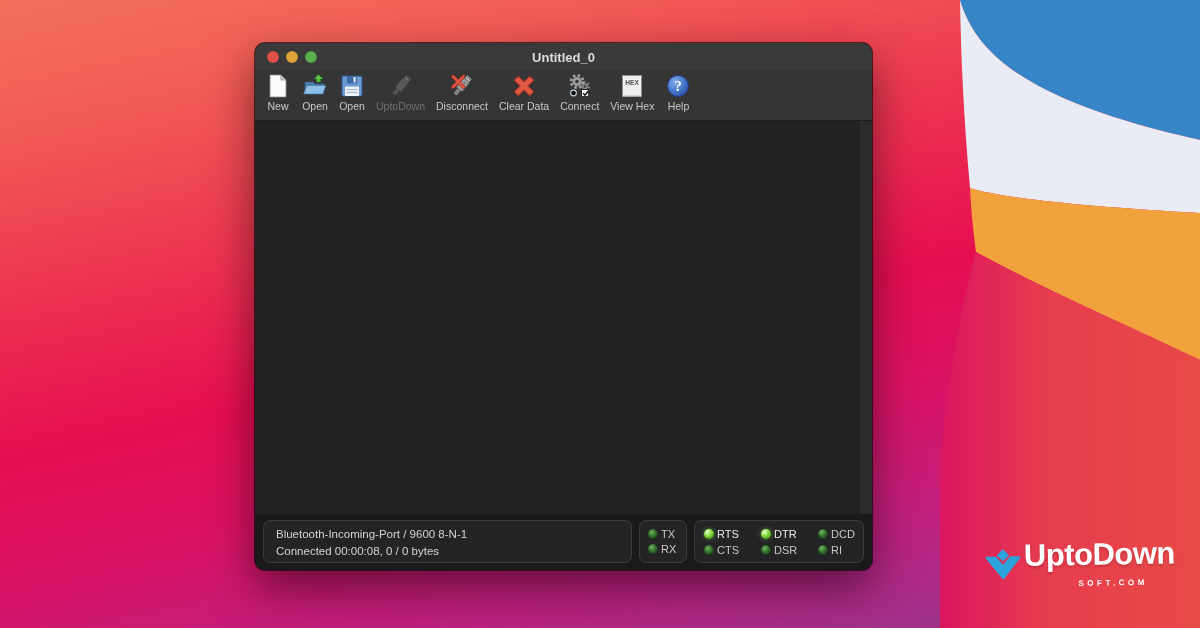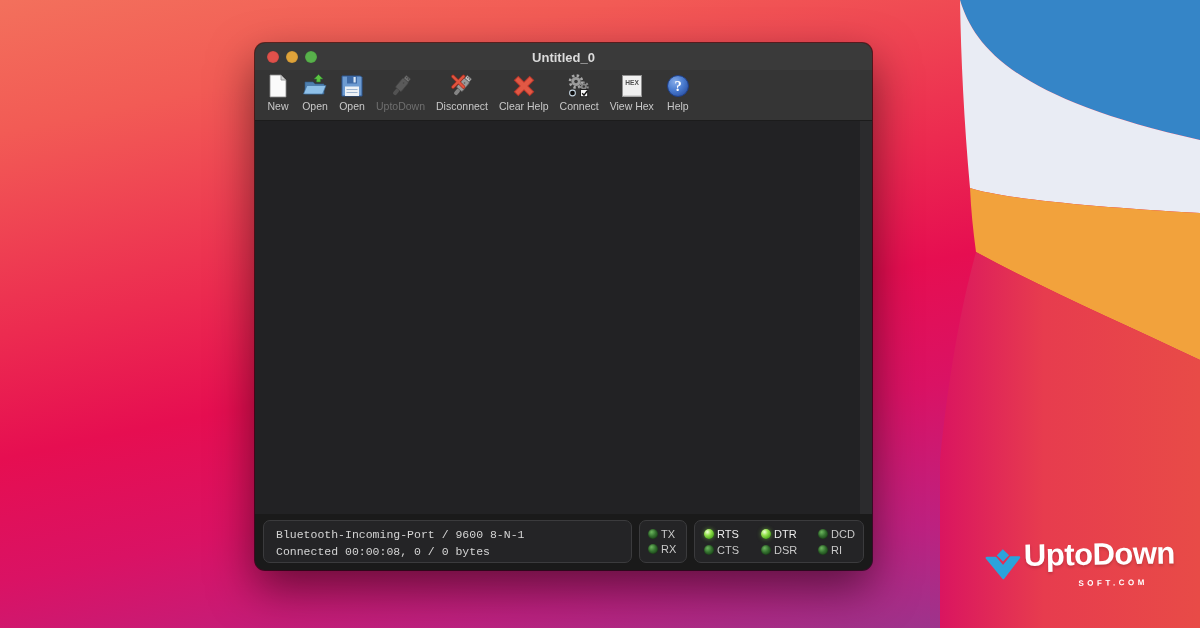--- a/index.html
+++ b/index.html
@@ -33,21 +33,21 @@
   .tlabel{font-size:10.5px;color:#c8c8c8;margin-top:1px;white-space:nowrap;}
   .titem.disabled .ticon{opacity:.42;}
   .titem.disabled .tlabel{color:#6f6f6f;}
   
   .terminal{flex:1;background:#222224;position:relative;}
   .scrolltrack{position:absolute;top:0;right:0;bottom:0;width:12px;background:#2b2b2d;}
   
   .bottombar{height:56px;background:#1a1a1a;flex:none;display:flex;gap:7px;
     padding:6px 8px 7px 8px;box-sizing:border-box;}
   .panel{background:#242426;border:1px solid #3b3b3d;border-radius:7px;box-sizing:border-box;}
-  .status-panel{flex:1;padding:5px 12px 0 12px;font-family:Liberation Mono, monospace;}
+  .status-panel{flex:1;padding:5px 12px 0 12px;}
   .status-line{font-size:11.5px;color:#d4d4d4;line-height:17px;white-space:nowrap;}
   .tx-panel{width:48px;display:flex;flex-direction:column;justify-content:center;
     gap:3px;padding-left:8px;}
   .sig-panel{width:170px;display:grid;grid-template-columns:57px 57px 46px;
     grid-auto-rows:16px;align-content:center;padding-left:9px;}
   .ledcell{display:flex;align-items:center;gap:3px;}
   .led{width:10px;height:10px;border-radius:50%;flex:none;
     background:radial-gradient(circle at 35% 30%,#6db75f 0%,#34712f 45%,#173d16 100%);
     box-shadow:inset 0 0 2px rgba(0,0,0,.6);}
   .led.on{background:radial-gradient(circle at 35% 30%,#f0ffd8 0%,#96e34e 35%,#4aa51c 75%,#2f6f10 100%);
@@ -168,21 +168,21 @@
 
     <div class="titem">
       <span class="ticon">
         <svg viewBox="0 0 26 26">
           <line x1="5" y1="5" x2="21" y2="21" stroke="#b8352a" stroke-width="6.6"></line>
           <line x1="21" y1="5" x2="5" y2="21" stroke="#b8352a" stroke-width="6.6"></line>
           <line x1="5.6" y1="5.6" x2="20.4" y2="20.4" stroke="#e15844" stroke-width="4.4"></line>
           <line x1="20.4" y1="5.6" x2="5.6" y2="20.4" stroke="#e15844" stroke-width="4.4"></line>
         </svg>
       </span>
-      <span class="tlabel">Clear Help</span>
+      <span class="tlabel">Clear Data</span>
     </div>
 
     <div class="titem">
       <span class="ticon">
         <svg viewBox="0 0 26 26">
           <circle cx="10" cy="8.5" r="6" fill="none" stroke="#a8a8a8" stroke-width="2.6" stroke-dasharray="2.4 2.3"></circle>
           <circle cx="10" cy="8.5" r="4.6" fill="#9b9b9b"></circle>
           <circle cx="10" cy="8.5" r="1.8" fill="#383838"></circle>
           <circle cx="17.8" cy="13.5" r="4" fill="none" stroke="#8e8e8e" stroke-width="2" stroke-dasharray="1.8 1.7"></circle>
           <circle cx="17.8" cy="13.5" r="3" fill="#868686"></circle>

